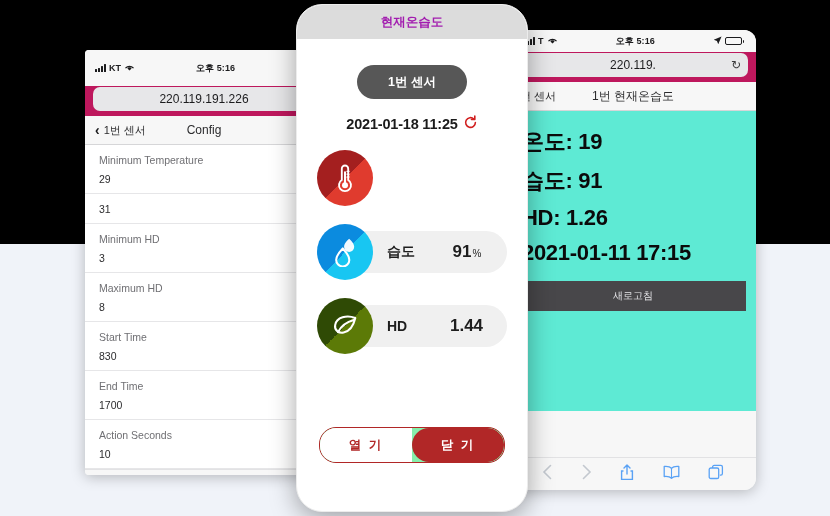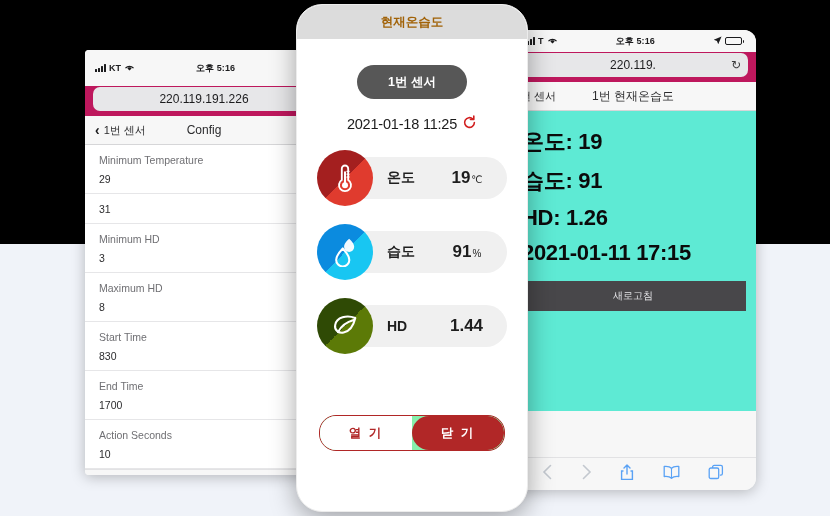--- a/index.html
+++ b/index.html
@@ -217,21 +217,21 @@
     box-sizing: border-box;
   }
   .cp-header {
     height: 34px;
     background: #dcdcdc;
     display: flex;
     align-items: center;
     justify-content: center;
     font-size: 12.5px;
     font-weight: bold;
-    color: #a16207;
+    color: #a21caf;
     border-radius: 25px 25px 0 0;
   }
   .cp-body {
     padding: 0 20px;
     text-align: center;
   }
   .sensor-pill {
     margin: 26px auto 0;
     width: 110px;
     height: 34px;
@@ -246,21 +246,21 @@
     border: none;
     font-family: inherit;
   }
   .cp-datetime {
     margin-top: 16px;
     display: flex;
     align-items: flex-end;
     justify-content: center;
     gap: 5px;
     font-size: 14.5px;
-    font-weight: normal;
+    font-weight: bold;
     color: #1b1b1b;
     letter-spacing: -.2px;
   }
   .cp-refresh-ico { color: #d11f1f; font-size: 15px; line-height: 1; display: inline-block; }
 
   .metric {
     position: relative;
     margin-top: 18px;
     height: 56px;
   }
@@ -296,21 +296,21 @@
     left: 0; top: 0;
     width: 56px; height: 56px;
     border-radius: 50%;
     display: flex;
     align-items: center;
     justify-content: center;
   }
   .cp-actions {
     position: absolute;
     left: 22px; right: 22px;
-    bottom: 60px;
+    bottom: 48px;
     height: 34px;
     display: flex;
     border: 1.6px solid #b12727;
     border-radius: 17px;
     overflow: hidden;
     background: #86efac;
   }
   .cp-actions button {
     flex: 1;
     border: none;
@@ -500,26 +500,20 @@
         <span>2021-01-18 11:25</span>
         <span class="cp-refresh-ico">
           <svg width="15" height="15" viewBox="0 0 16 16">
             <path d="M13.2 8a5.2 5.2 0 1 1-1.6-3.75" stroke="#d11f1f" stroke-width="1.7" fill="none" stroke-linecap="round"></path>
             <path d="M12.6 1.2v3.6H9.0" stroke="#d11f1f" stroke-width="1.7" fill="none" stroke-linecap="round" stroke-linejoin="round"></path>
           </svg>
         </span>
       </div>
 
       <div class="metric">
-        <div class="bar">
-          <span class="m-name">온도</span>
-          <span class="m-val">
-            <span>19</span><span class="m-unit">℃</span>
-          </span>
-        </div>
         <div class="disc" style="background:linear-gradient(135deg,#a41f1f 0 50%,#e03b2e 50% 100%);">
           <svg width="26" height="30" viewBox="0 0 26 32">
             <path d="M13 2.6a3.4 3.4 0 0 1 3.4 3.4v12.2a6.4 6.4 0 1 1-6.8 0V6A3.4 3.4 0 0 1 13 2.6Z" fill="none" stroke="#ffffff" stroke-width="2"></path>
             <circle cx="13" cy="23.7" r="3.2" fill="#ffffff"></circle>
             <rect x="11.9" y="9" width="2.2" height="13" fill="#ffffff"></rect>
             <rect x="14.6" y="8.3" width="3.2" height="1.3" fill="#ffffff"></rect>
             <rect x="14.6" y="11.3" width="3.2" height="1.3" fill="#ffffff"></rect>
             <rect x="14.6" y="14.3" width="3.2" height="1.3" fill="#ffffff"></rect>
           </svg>
         </div>

